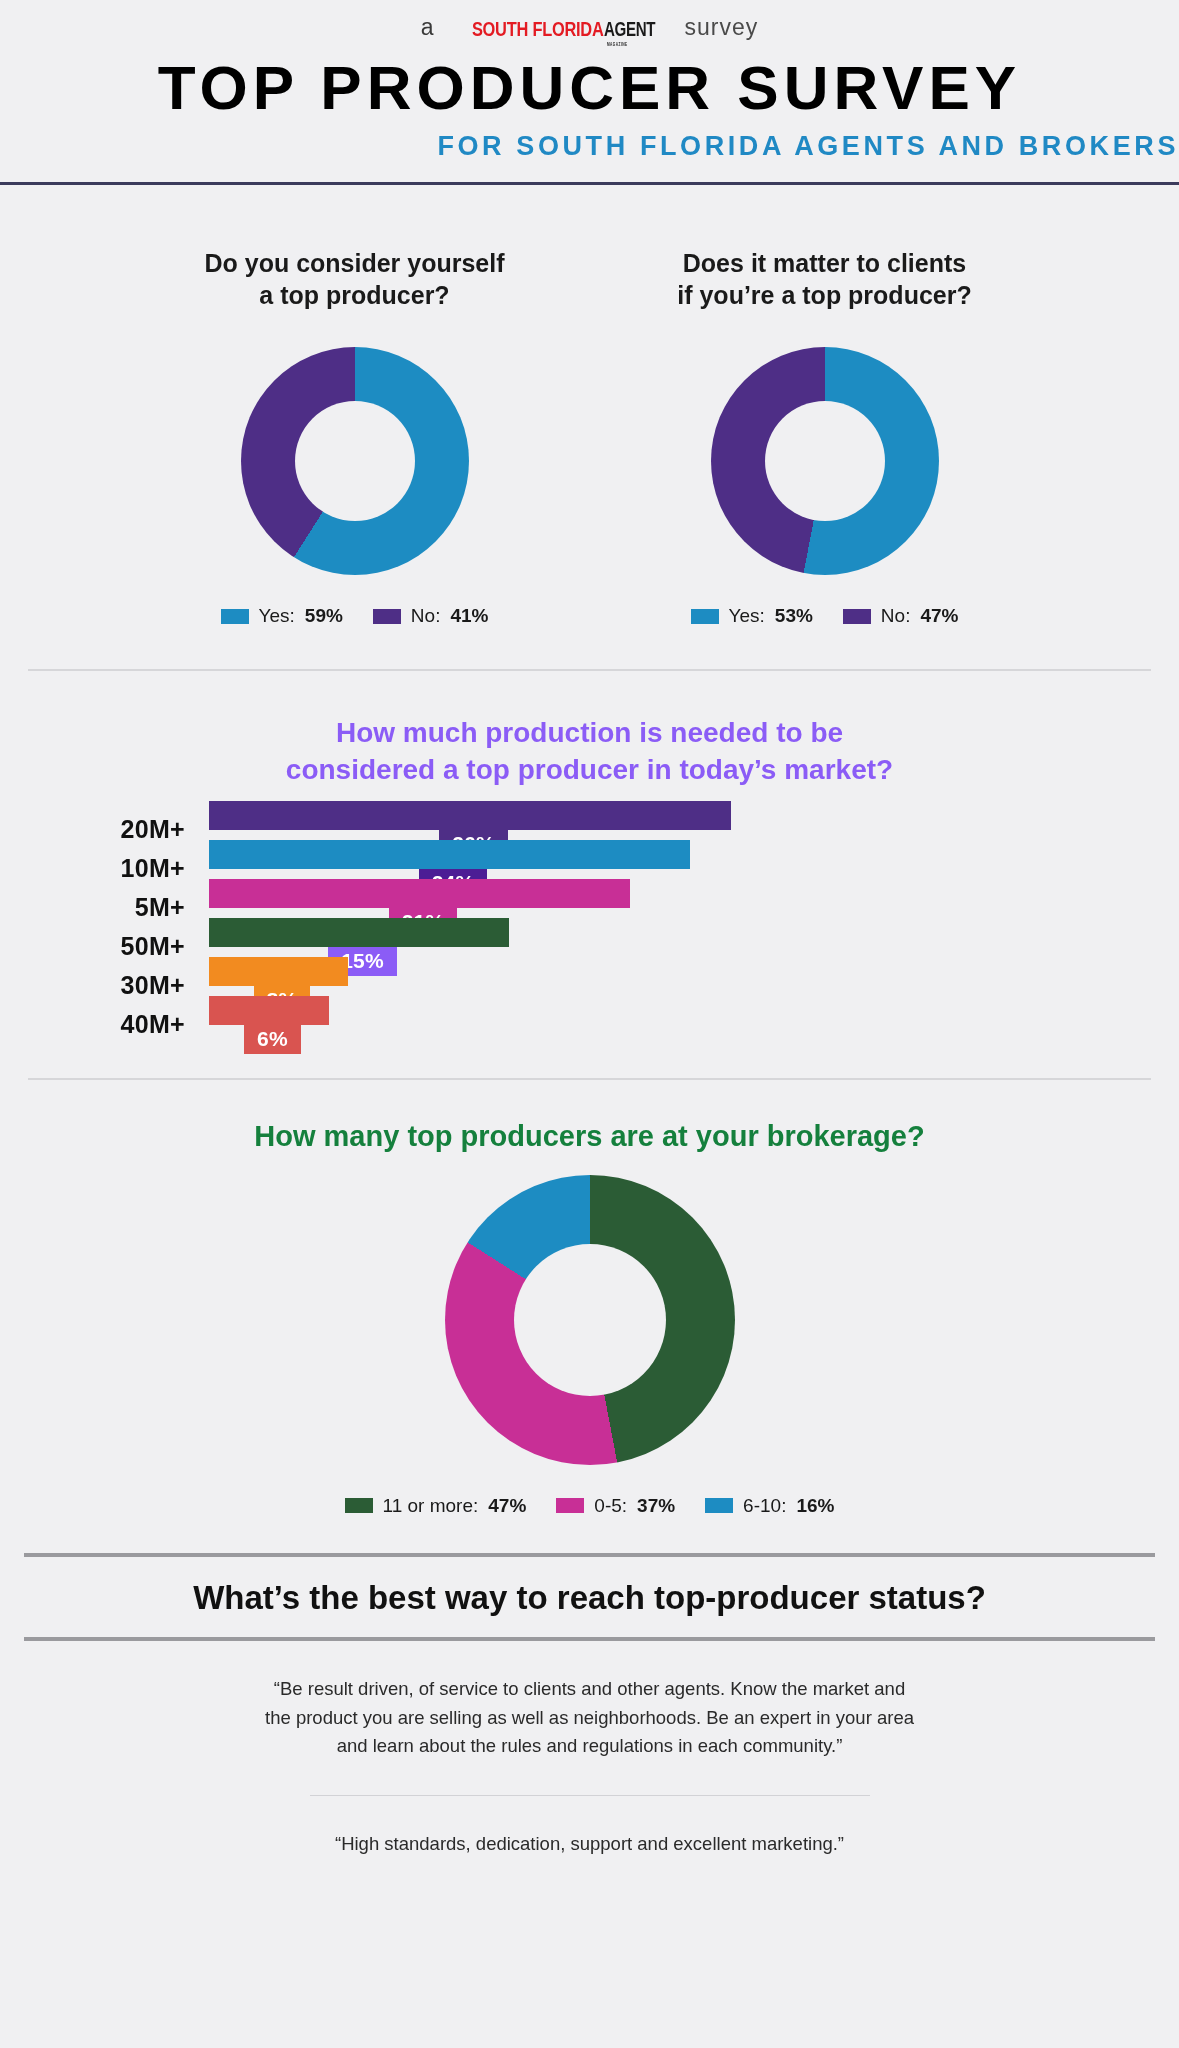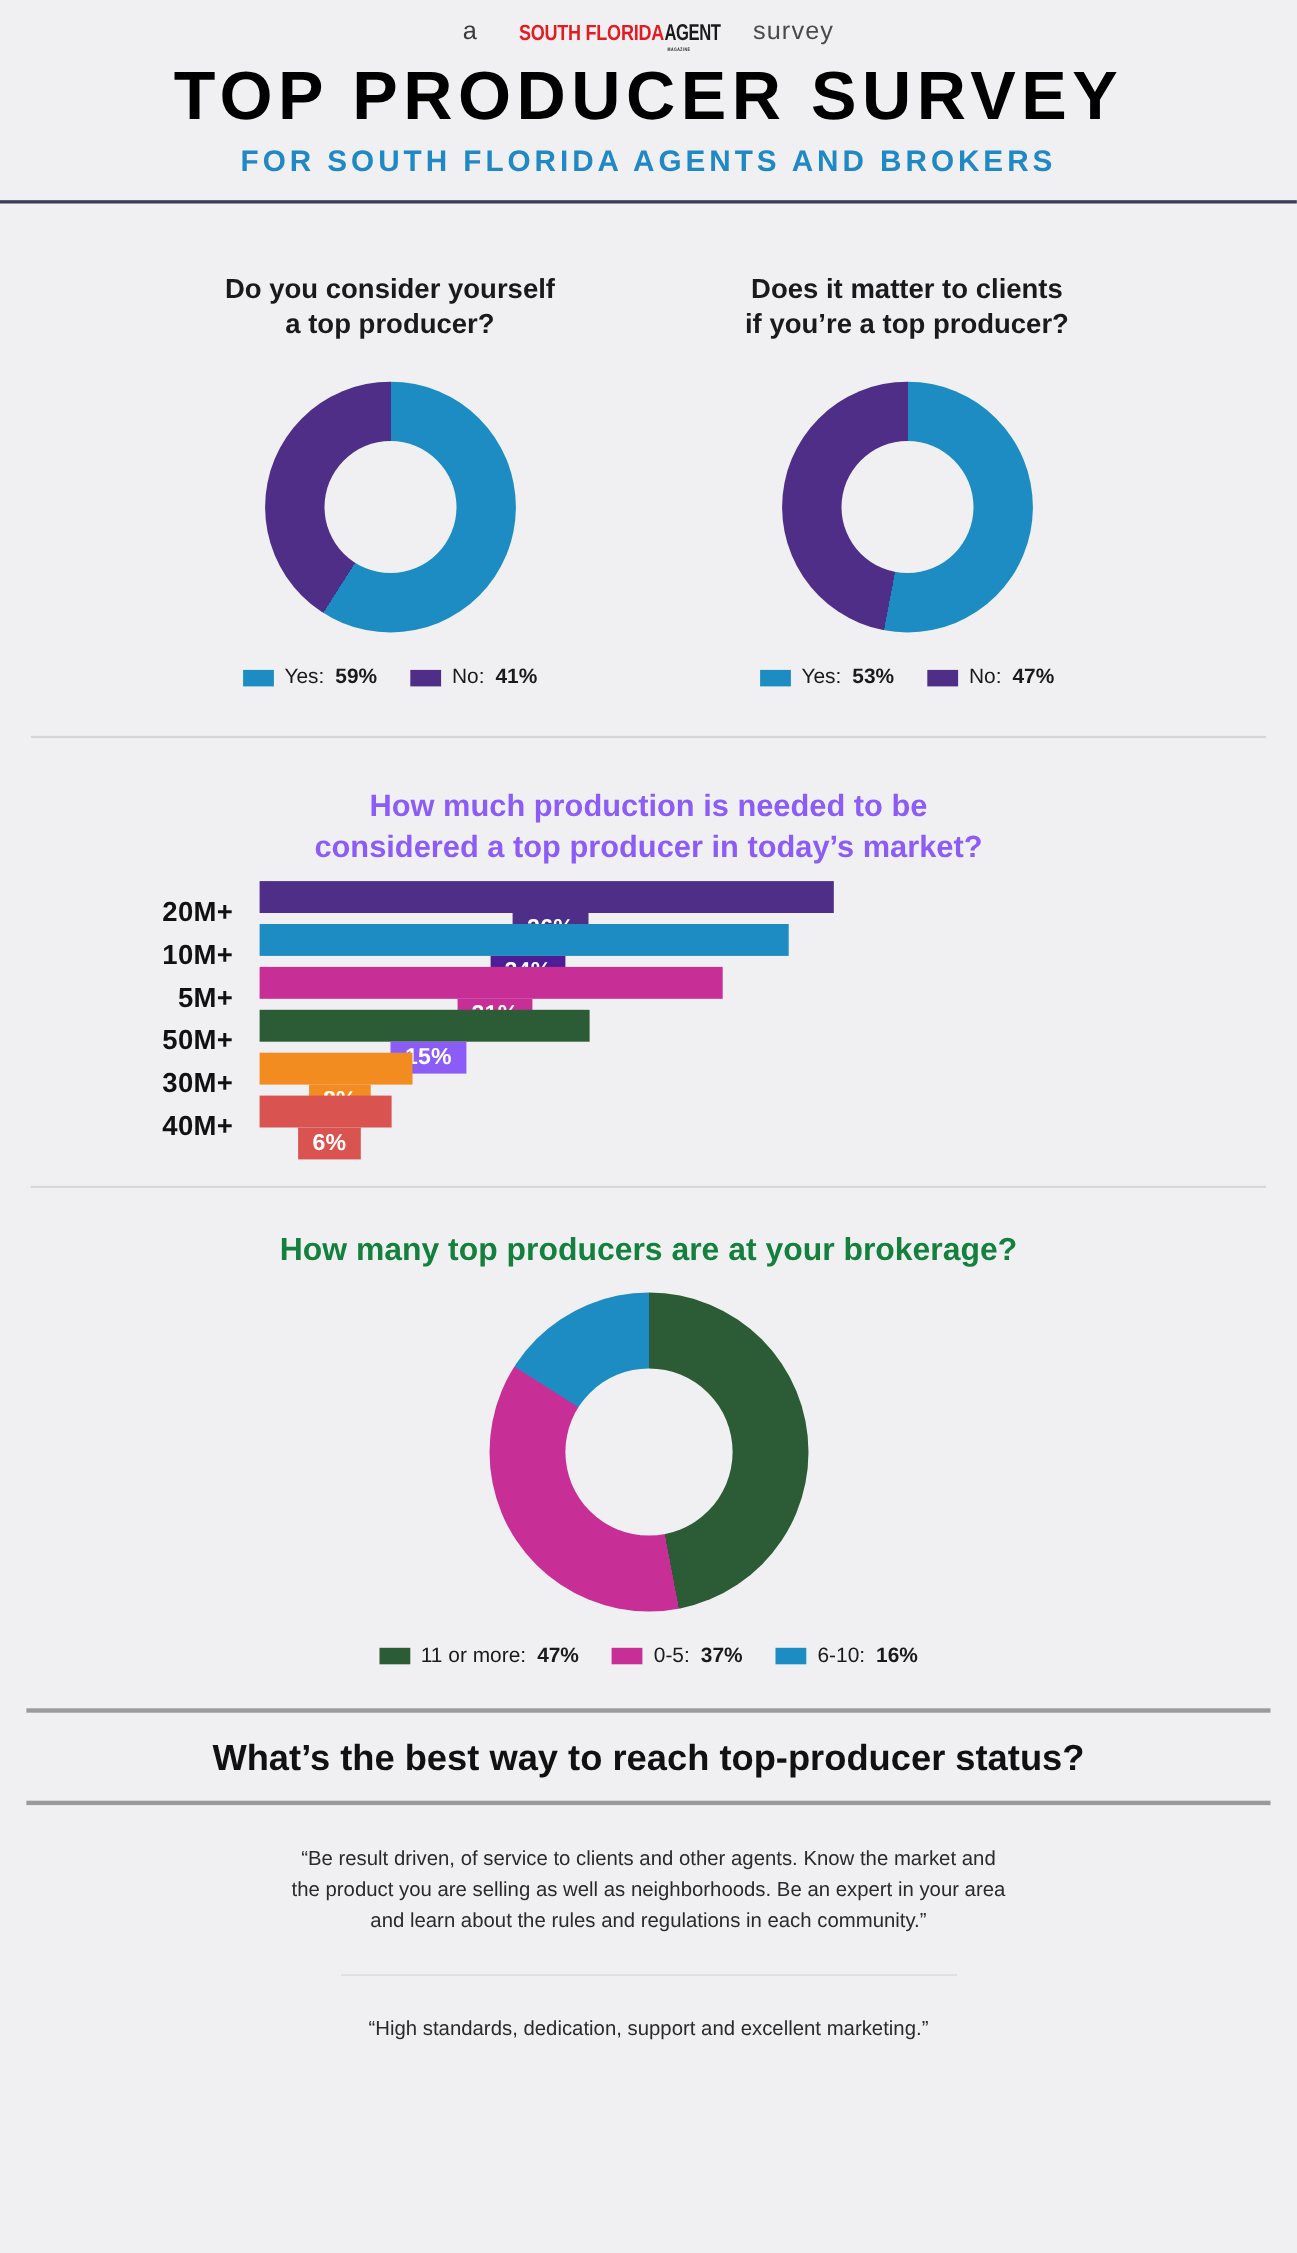--- a/index.html
+++ b/index.html
@@ -74,21 +74,21 @@
     text-align: center;
     margin-top: 16px;
     font-family: "Liberation Sans Narrow", "Liberation Sans", sans-serif;
     font-weight: 700;
     font-size: 62px;
     letter-spacing: 5px;
     color: #000;
     line-height: 1;
   }
   .sub-title {
-    text-align: center;
+    text-align: right;
     margin-top: 14px;
     font-family: "Liberation Sans Narrow", "Liberation Sans", sans-serif;
     font-weight: 700;
     font-size: 27px;
     letter-spacing: 3.6px;
     color: #2089c4;
     line-height: 1;
   }
   .rule-navy {
     margin: 22px 0 0 0;
@@ -156,21 +156,21 @@
   
   .bar-section { padding-top: 44px; }
   .bar-head {
     text-align: center;
     font-family: "Liberation Sans Narrow", "Liberation Sans", sans-serif;
     font-weight: 700;
     font-size: 28px;
     line-height: 1.32;
     color: #8b5cf6;
   }
-  .bars { margin-top: 26px; padding-left: 84px; }
+  .bars { margin-top: 26px; padding-left: 57px; }
   .bar-row {
     display: flex;
     align-items: center;
     height: 30px;
     margin-bottom: 9px;
   }
   .bar-label {
     width: 152px;
     text-align: right;
     padding-right: 24px;

